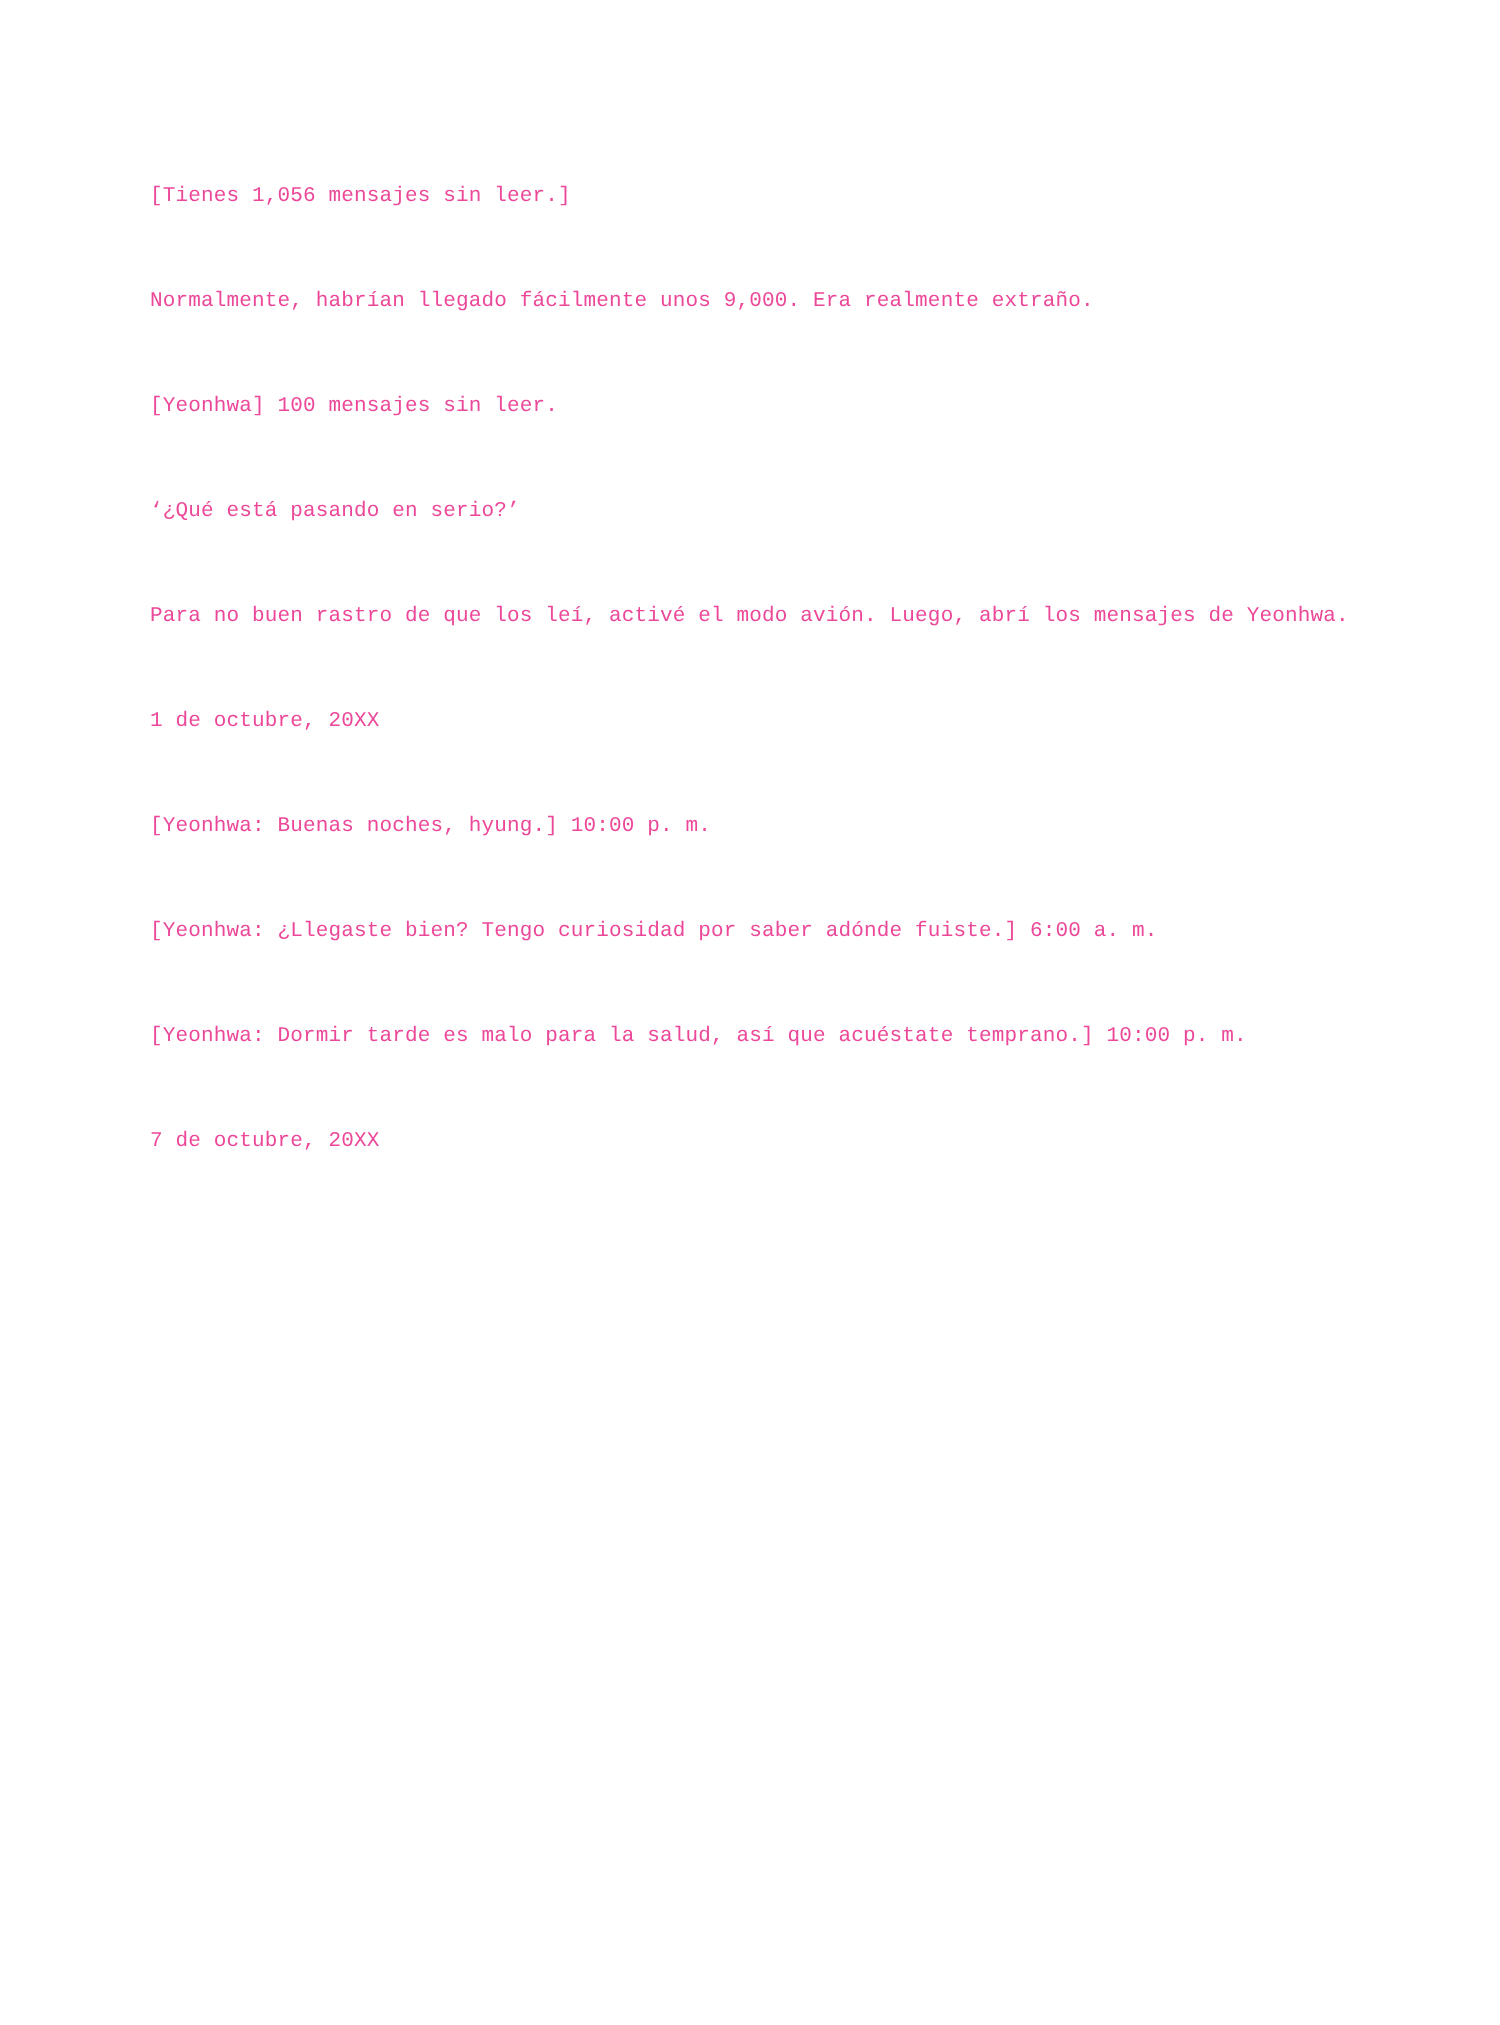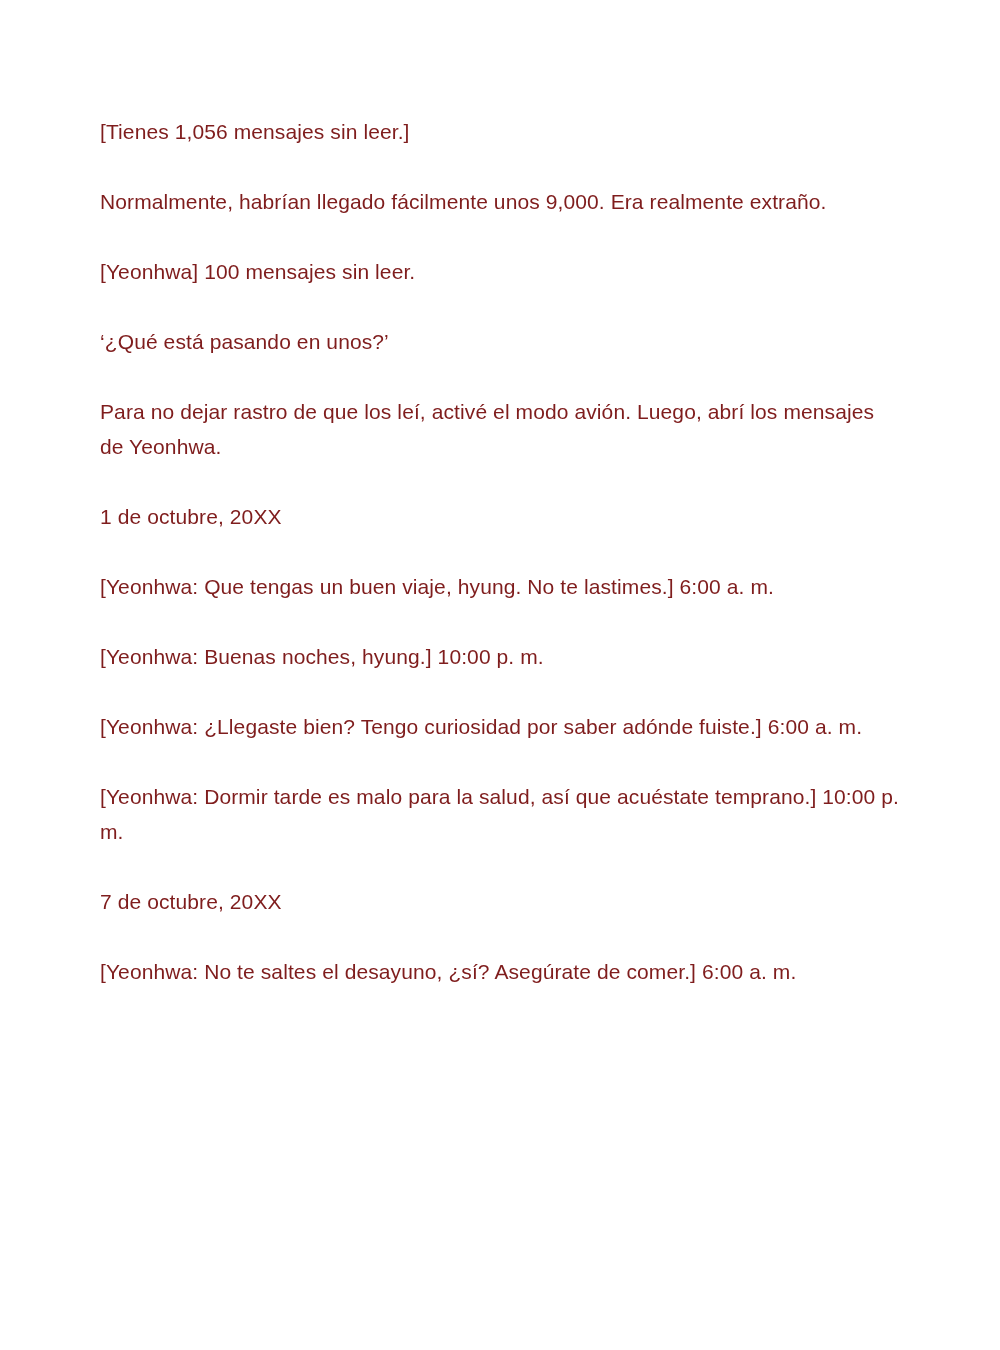--- a/index.html
+++ b/index.html
@@ -11,40 +11,38 @@
     width: 1000px;
     height: 1350px;
     overflow: hidden;
     position: relative;
   }
   .page {
     position: absolute;
     left: 100px;
     top: 114px;
     width: 800px;
-    font-family: Liberation Sans, sans-serif;
-    font-size: 21px;
+    font-family: Liberation Mono, monospace;
+    font-size: 14px;
     line-height: 35px;
-    color: #7f1d1d;
+    color: #ec4899;
     letter-spacing: 0.1px;
   }
   .para {
     margin: 0 0 35px 0;
     white-space: normal;
   }
 </style>
 </head>
 <body>
 
 <div class="page">
   <p class="para">[Tienes 1,056 mensajes sin leer.]</p>
   <p class="para">Normalmente, habrían llegado fácilmente unos 9,000. Era realmente extraño.</p>
   <p class="para">[Yeonhwa] 100 mensajes sin leer.</p>
-  <p class="para">‘¿Qué está pasando en unos?’</p>
-  <p class="para">Para no dejar rastro de que los leí, activé el modo avión. Luego, abrí los mensajes de Yeonhwa.</p>
+  <p class="para">‘¿Qué está pasando en serio?’</p>
+  <p class="para">Para no buen rastro de que los leí, activé el modo avión. Luego, abrí los mensajes de Yeonhwa.</p>
   <p class="para">1 de octubre, 20XX</p>
-  <p class="para">[Yeonhwa: Que tengas un buen viaje, hyung. No te lastimes.] 6:00 a. m.</p>
   <p class="para">[Yeonhwa: Buenas noches, hyung.] 10:00 p. m.</p>
   <p class="para">[Yeonhwa: ¿Llegaste bien? Tengo curiosidad por saber adónde fuiste.] 6:00 a. m.</p>
   <p class="para">[Yeonhwa: Dormir tarde es malo para la salud, así que acuéstate temprano.] 10:00 p. m.</p>
   <p class="para">7 de octubre, 20XX</p>
-  <p class="para">[Yeonhwa: No te saltes el desayuno, ¿sí? Asegúrate de comer.] 6:00 a. m.</p>
 </div>
 
 </body></html>

